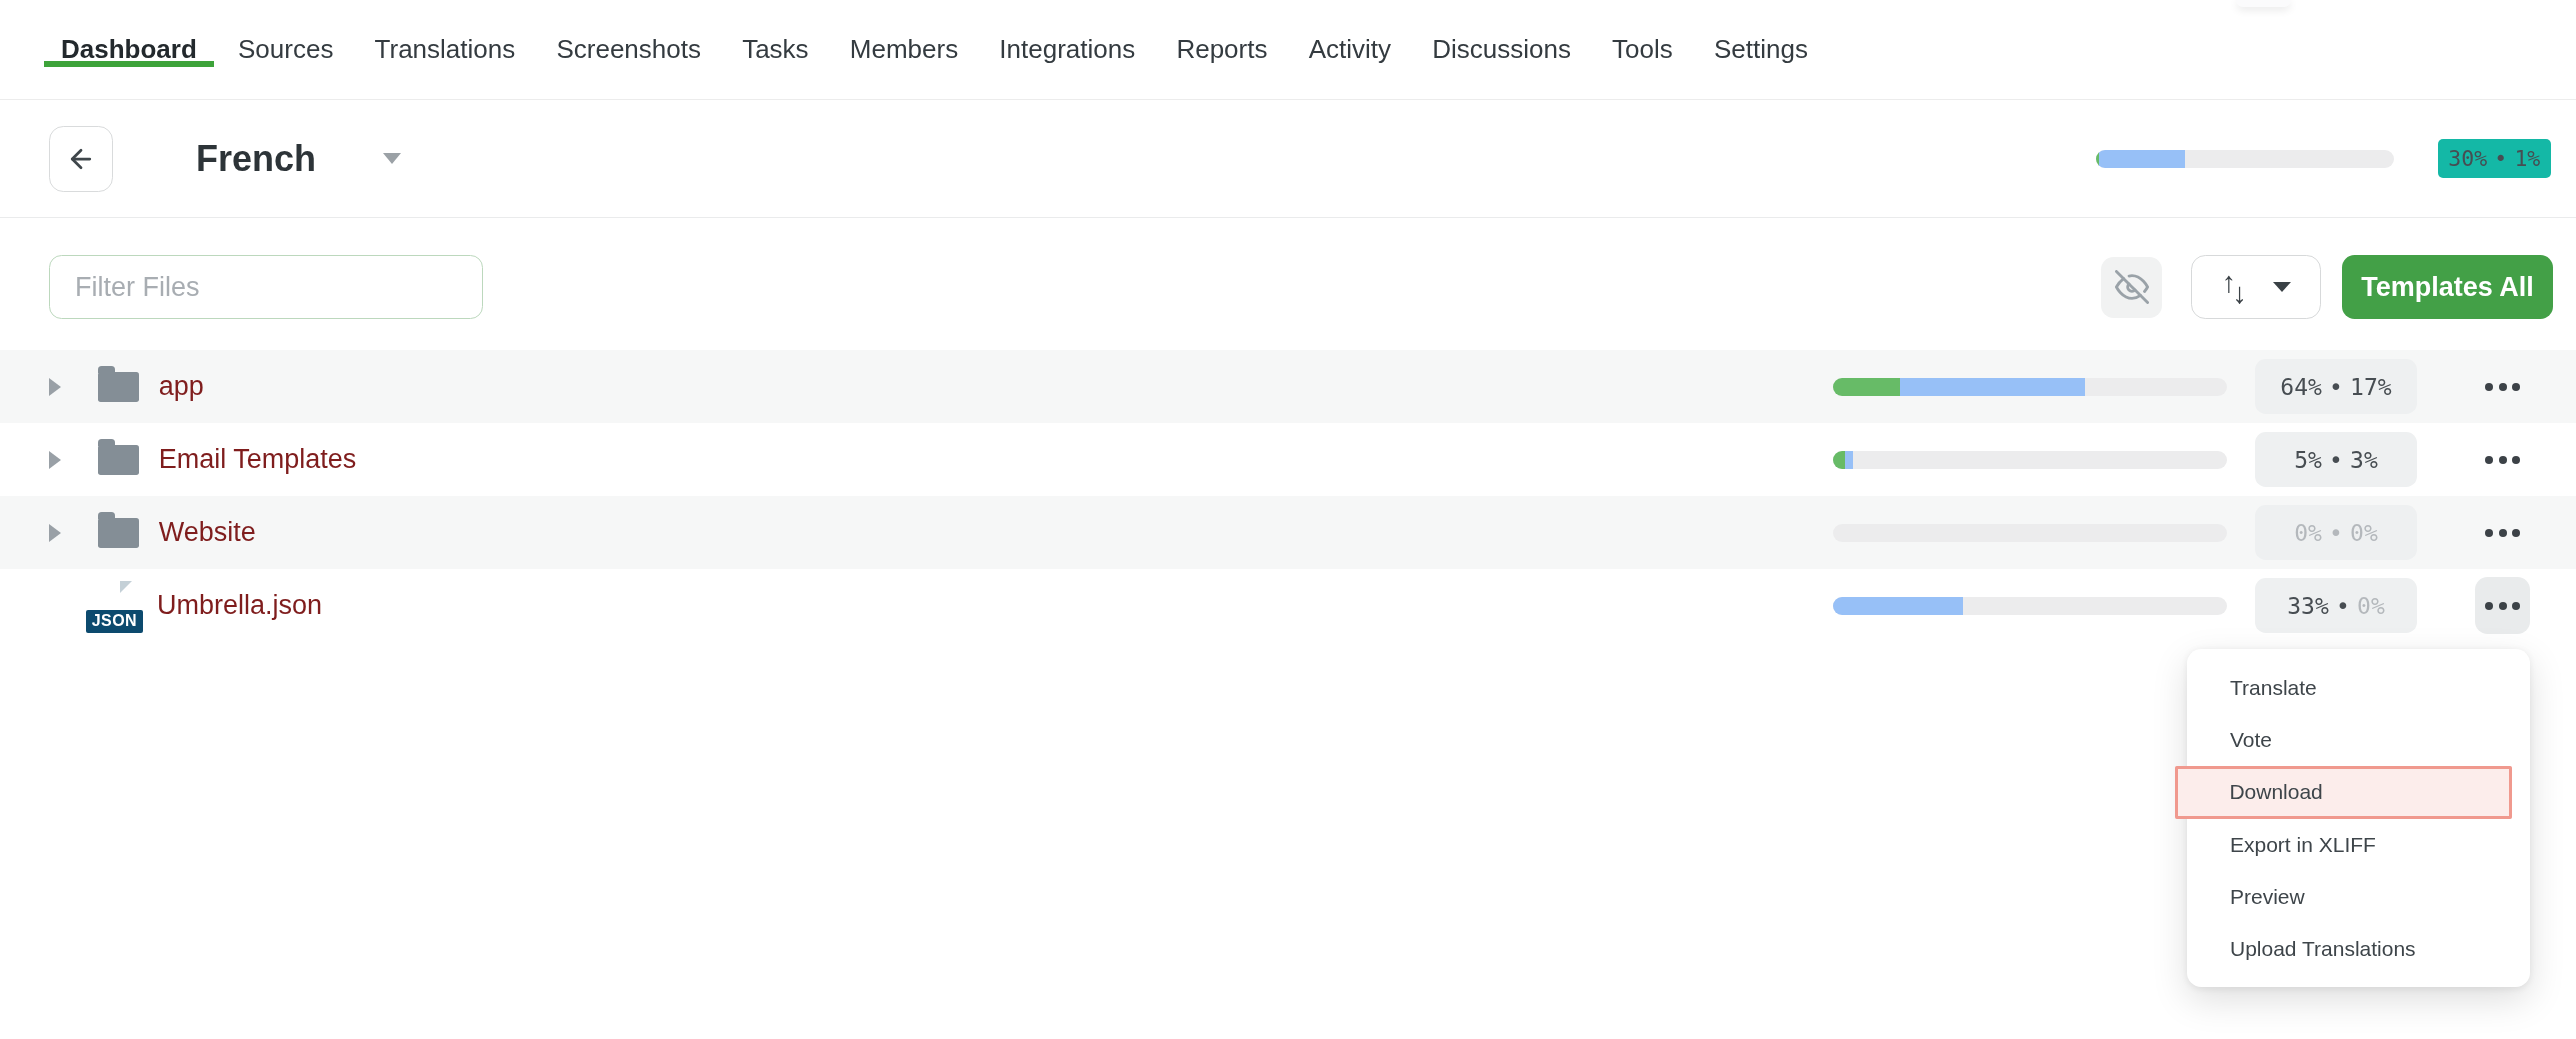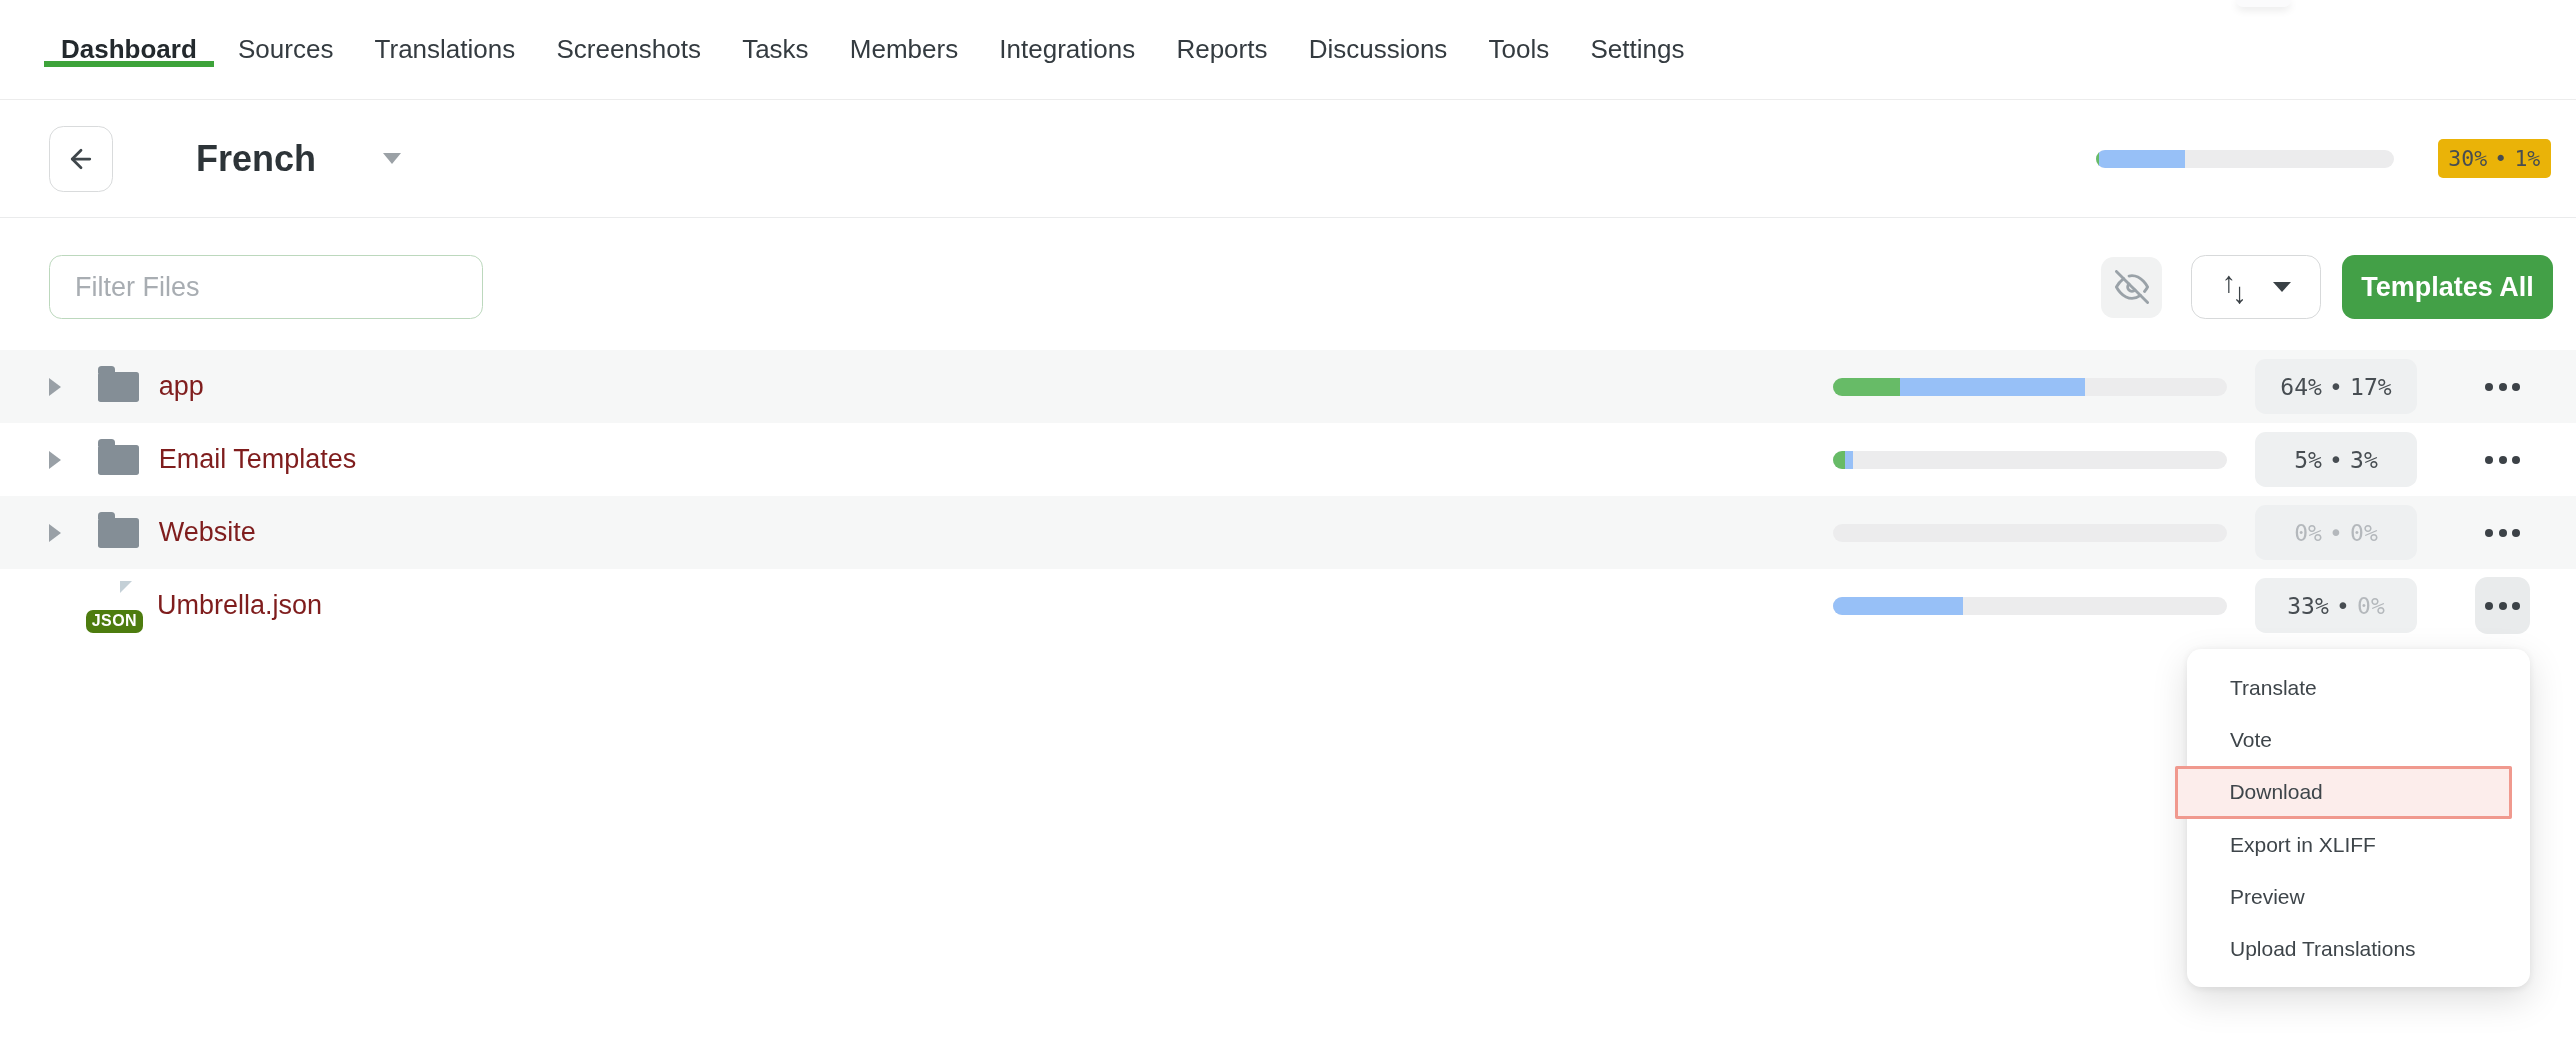--- a/index.html
+++ b/index.html
@@ -24,21 +24,21 @@
   .back-btn { width:64px; height:66px; border:1.8px solid #d9dbdc; border-radius:14.3px;
               background:#fff; display:flex; align-items:center; justify-content:center; cursor:pointer; }
   .page-title { font-size:36px; font-weight:700; color:#2d3438; margin-left:55px; }
   .title-caret { margin-left:39px; width:0; height:0; border-left:9.8px solid transparent;
                  border-right:9.8px solid transparent; border-top:11.6px solid #9ba1a6; cursor:pointer; }
   .header-right { margin-left:auto; display:flex; align-items:center; }
   .progress { background:#ececed; border-radius:9px; overflow:hidden; display:flex; }
   .progress .seg-green { background:#67bb67; height:100%; }
   .progress .seg-blue  { background:#97c0f7; height:100%; }
   .header-progress { width:298px; height:18px; }
-  .pct-badge { background:#eab308; border-radius:5px; color:#474d52;
+  .pct-badge { background:#14b8a6; border-radius:5px; color:#474d52;
                font-family:"DejaVu Sans Mono", monospace; display:flex;
                align-items:center; justify-content:center; white-space:nowrap; }
   .header-badge { height:39px; min-width:107px; padding:0 10.7px; font-size:21.5px; margin-left:44px; }
   .pct-sep { margin:0 7.2px; }
   .dim { color:#b4b8bc; }
 
   
   .toolbar { display:flex; align-items:center; padding:37px 23px 0 49px; }
   .filter-input { width:434px; height:64px; border:1.8px solid #bcd8bd; border-radius:12.5px;
                   font-size:27px; padding:0 25px; color:#8b5cf6; outline:none;
@@ -68,22 +68,22 @@
                       border-bottom:9.8px solid transparent; border-left:12.5px solid #99a0a6; }
   .folder-icon { position:relative; width:41px; height:30px; background:#848e96;
                  border-radius:2.7px; margin:1.8px 19.7px 0 19px; }
   .folder-icon::before { content:""; position:absolute; top:-6.3px; left:0; width:17px; height:7.2px;
                  background:#848e96; border-radius:3.6px 3.6px 0 0; }
   .json-icon { position:relative; width:34px; height:41px; margin:0 25px 7.2px 49px; }
   .json-doc { width:34px; height:41px; background:#8b9daa;
               clip-path:polygon(0 0, 21.5px 0, 34px 12.5px, 34px 41px, 0 41px); }
   .json-fold { position:absolute; top:0; right:0; width:0; height:0;
                border-left:12.5px solid transparent; border-top:12.5px solid #c4d0d7; transform:scaleX(-1); }
-  .json-tag { position:absolute; left:-12.5px; bottom:-10.7px; background:#4d7c0f; color:#fff;
-              font-size:16px; font-weight:700; padding:2.7px 6.3px; border-radius:7px; letter-spacing:0.4px; }
+  .json-tag { position:absolute; left:-12.5px; bottom:-10.7px; background:#0c4a6e; color:#fff;
+              font-size:16px; font-weight:700; padding:2.7px 6.3px; border-radius:2px; letter-spacing:0.4px; }
   .file-label { font-size:27px; font-weight:500; color:#7f1d1d; }
   .row-right { margin-left:auto; display:flex; align-items:center; }
   .row-progress { width:394px; height:18px; margin-right:28px; }
   .row-badge { width:162px; height:55px; font-size:23px; margin-right:58px; background:#eef0f1; border-radius:10.7px; }
   .row-actions { width:55px; height:57px; border:none; background:transparent; border-radius:12.5px;
                  display:flex; align-items:center; justify-content:center; gap:5.4px; cursor:pointer; }
   .row-actions.open { background:#e9ebec; }
   .row-actions i { width:8px; height:8px; border-radius:50%; background:#3c4247; }
 
   
@@ -125,20 +125,23 @@
       </a>
 
   <a class="nav-item">
         <span>Integrations</span>
       </a>
 
   <a class="nav-item">
         <span>Reports</span>
       </a>
 
+  <a class="nav-item">
+        <span>Activity</span>
+      </a>
 
   <a class="nav-item">
         <span>Discussions</span>
       </a>
 
   <a class="nav-item">
         <span>Tools</span>
       </a>
 
   <a class="nav-item">

